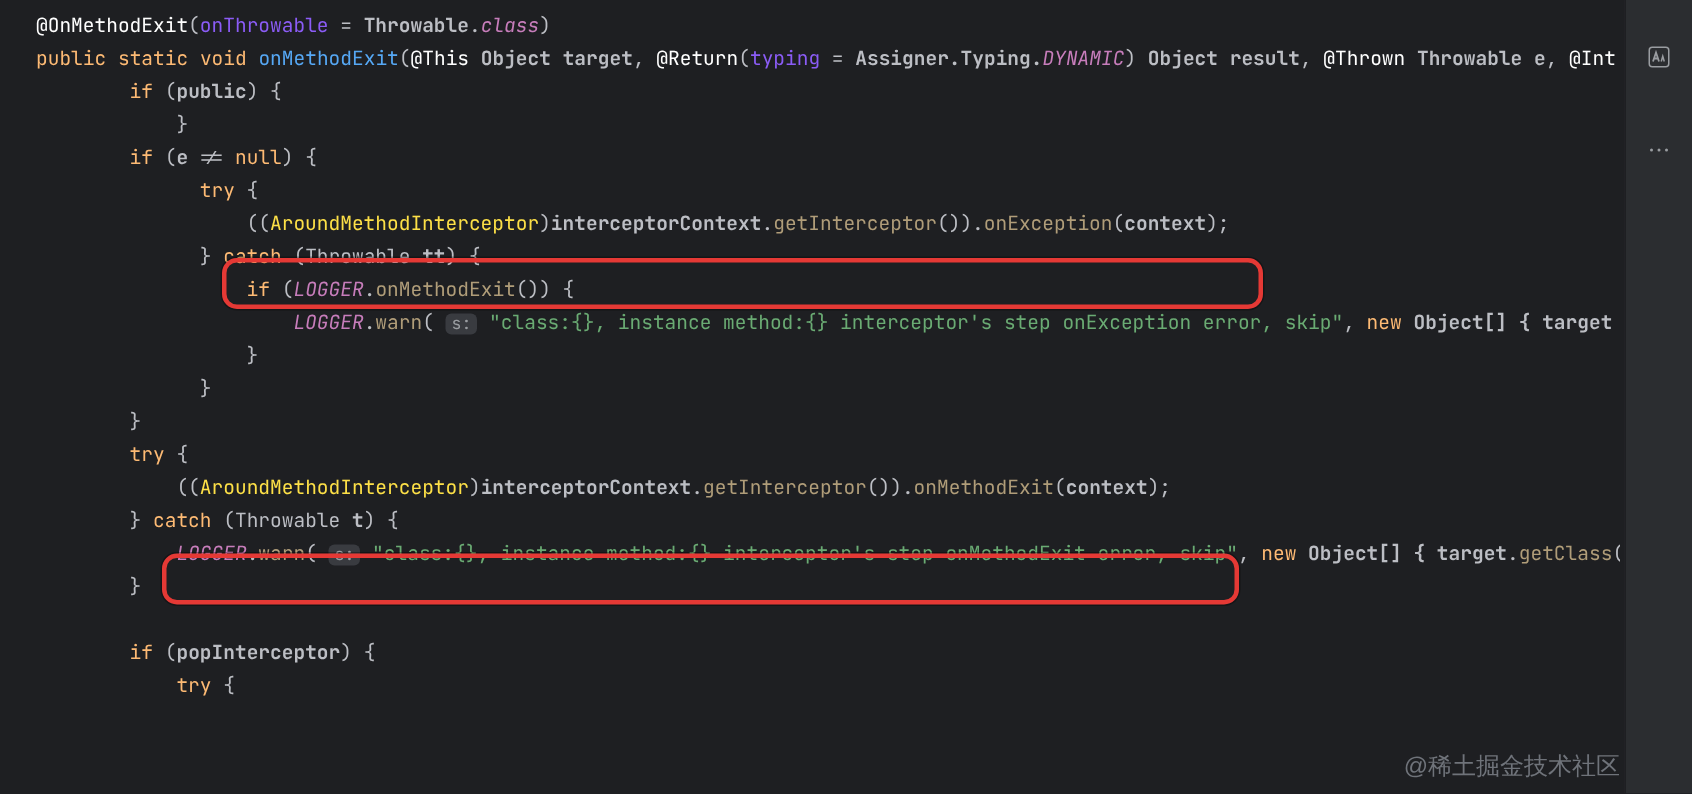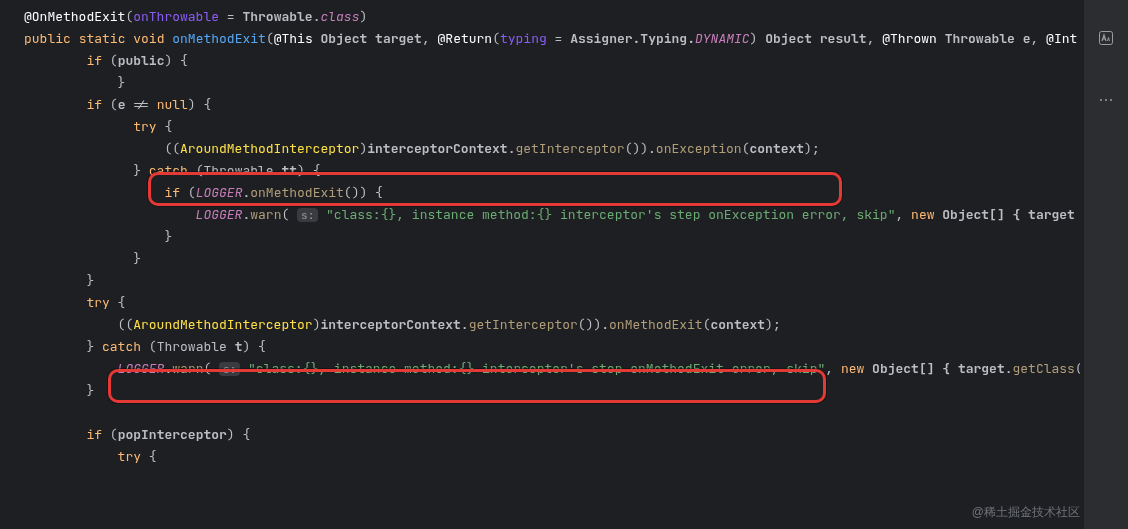--- a/index.html
+++ b/index.html
@@ -72,21 +72,21 @@
     height: 16px;
     color: #9a9da1;
     display: flex;
     align-items: center;
     justify-content: center;
   }
   .watermark {
     position: absolute;
     right: 48px;
     bottom: 6px;
-    font-size: 12px;
+    font-size: 16px;
     color: #6f737a;
     font-family: -apple-system, "PingFang SC", sans-serif;
   }
 </style>
 </head>
 <body>
 
 <div class="editor">
 
   <div class="line"><span class="ann">@OnMethodExit</span><span class="pun">(</span><span class="annp">onThrowable</span><span class="pun"> = </span><span class="id">Throwable</span><span class="pun">.</span><span class="field">class</span><span class="pun">)</span></div>

